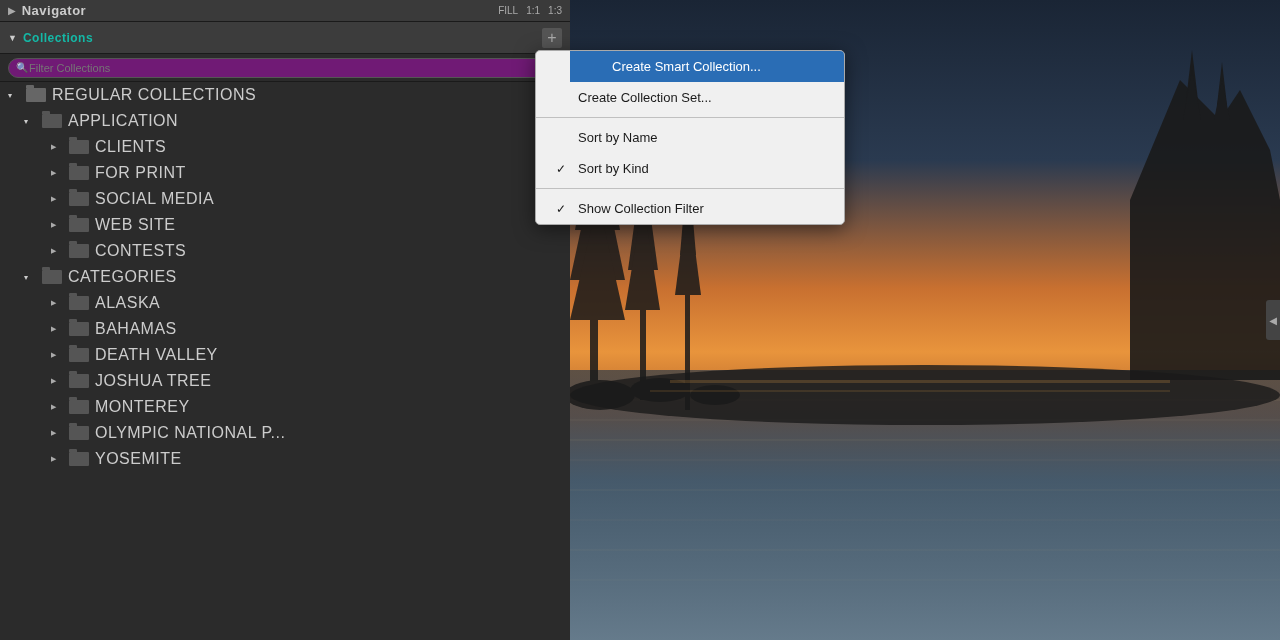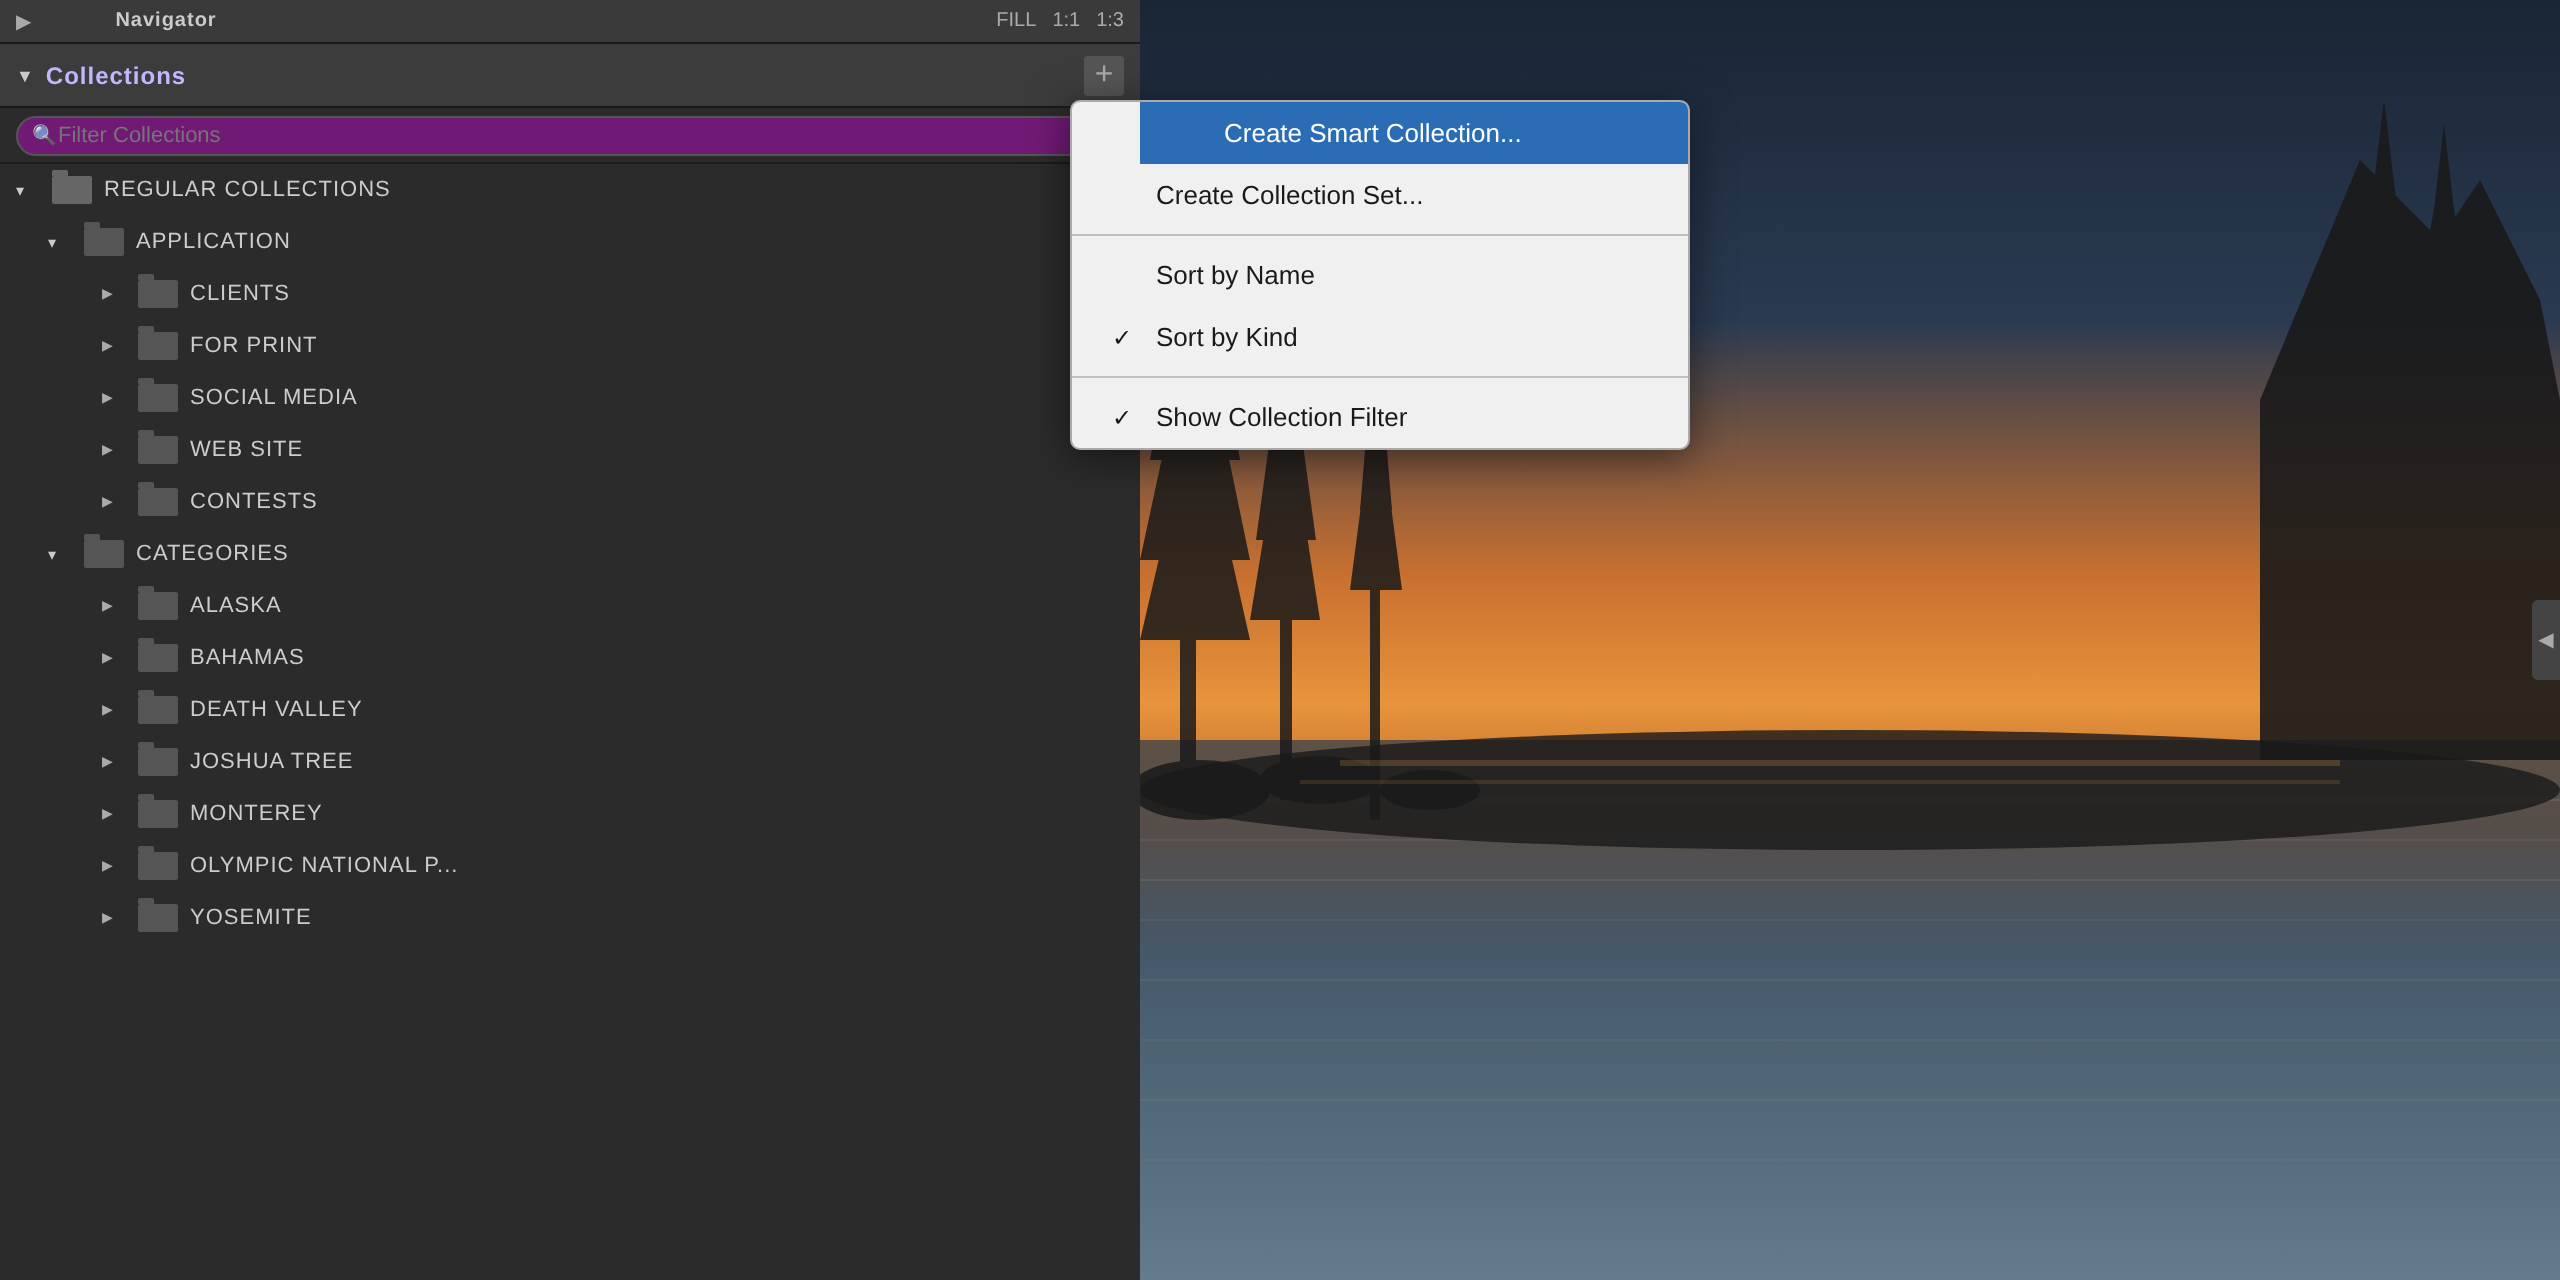--- a/index.html
+++ b/index.html
@@ -34,25 +34,24 @@
     }
 
     .navigator-bar .nav-arrow {
       color: #aaa;
       font-size: 10px;
       margin-right: 6px;
     }
 
     .navigator-bar .nav-title {
       color: #ccc;
-      font-size: 10px;
+      font-size: 13px;
       font-weight: 600;
       letter-spacing: 0.5px;
       flex: 1;
-      margin-left: 36px;
     }
 
     .navigator-bar .nav-controls {
       display: flex;
       gap: 8px;
       align-items: center;
       color: #aaa;
       font-size: 10px;
     }
 
@@ -66,21 +65,21 @@
       border-bottom: 1px solid #1a1a1a;
     }
 
     .collections-header .triangle {
       color: #ccc;
       font-size: 9px;
       margin-right: 6px;
     }
 
     .collections-header .title {
-      color: #c4b5fd;
+      color: #14b8a6;
       font-size: 12px;
       font-weight: 600;
       letter-spacing: 0.5px;
       flex: 1;
     }
 
     .collections-header .plus-btn {
       color: #aaa;
       font-size: 16px;
       cursor: pointer;
@@ -164,21 +163,21 @@
       border-radius: 1px 1px 0 0;
     }
 
     .folder-icon.dark {
       background: #555;
     }
     .folder-icon.dark::before { background: #555; }
 
     .item-label {
       color: #ccc;
-      font-size: 11px;
+      font-size: 16px;
       letter-spacing: 0.5px;
     }
 
     
     .indent-0 { padding-left: 8px; }
     .indent-1 { padding-left: 24px; }
     .indent-2 { padding-left: 51px; }
 
     
     .dropdown-menu {

